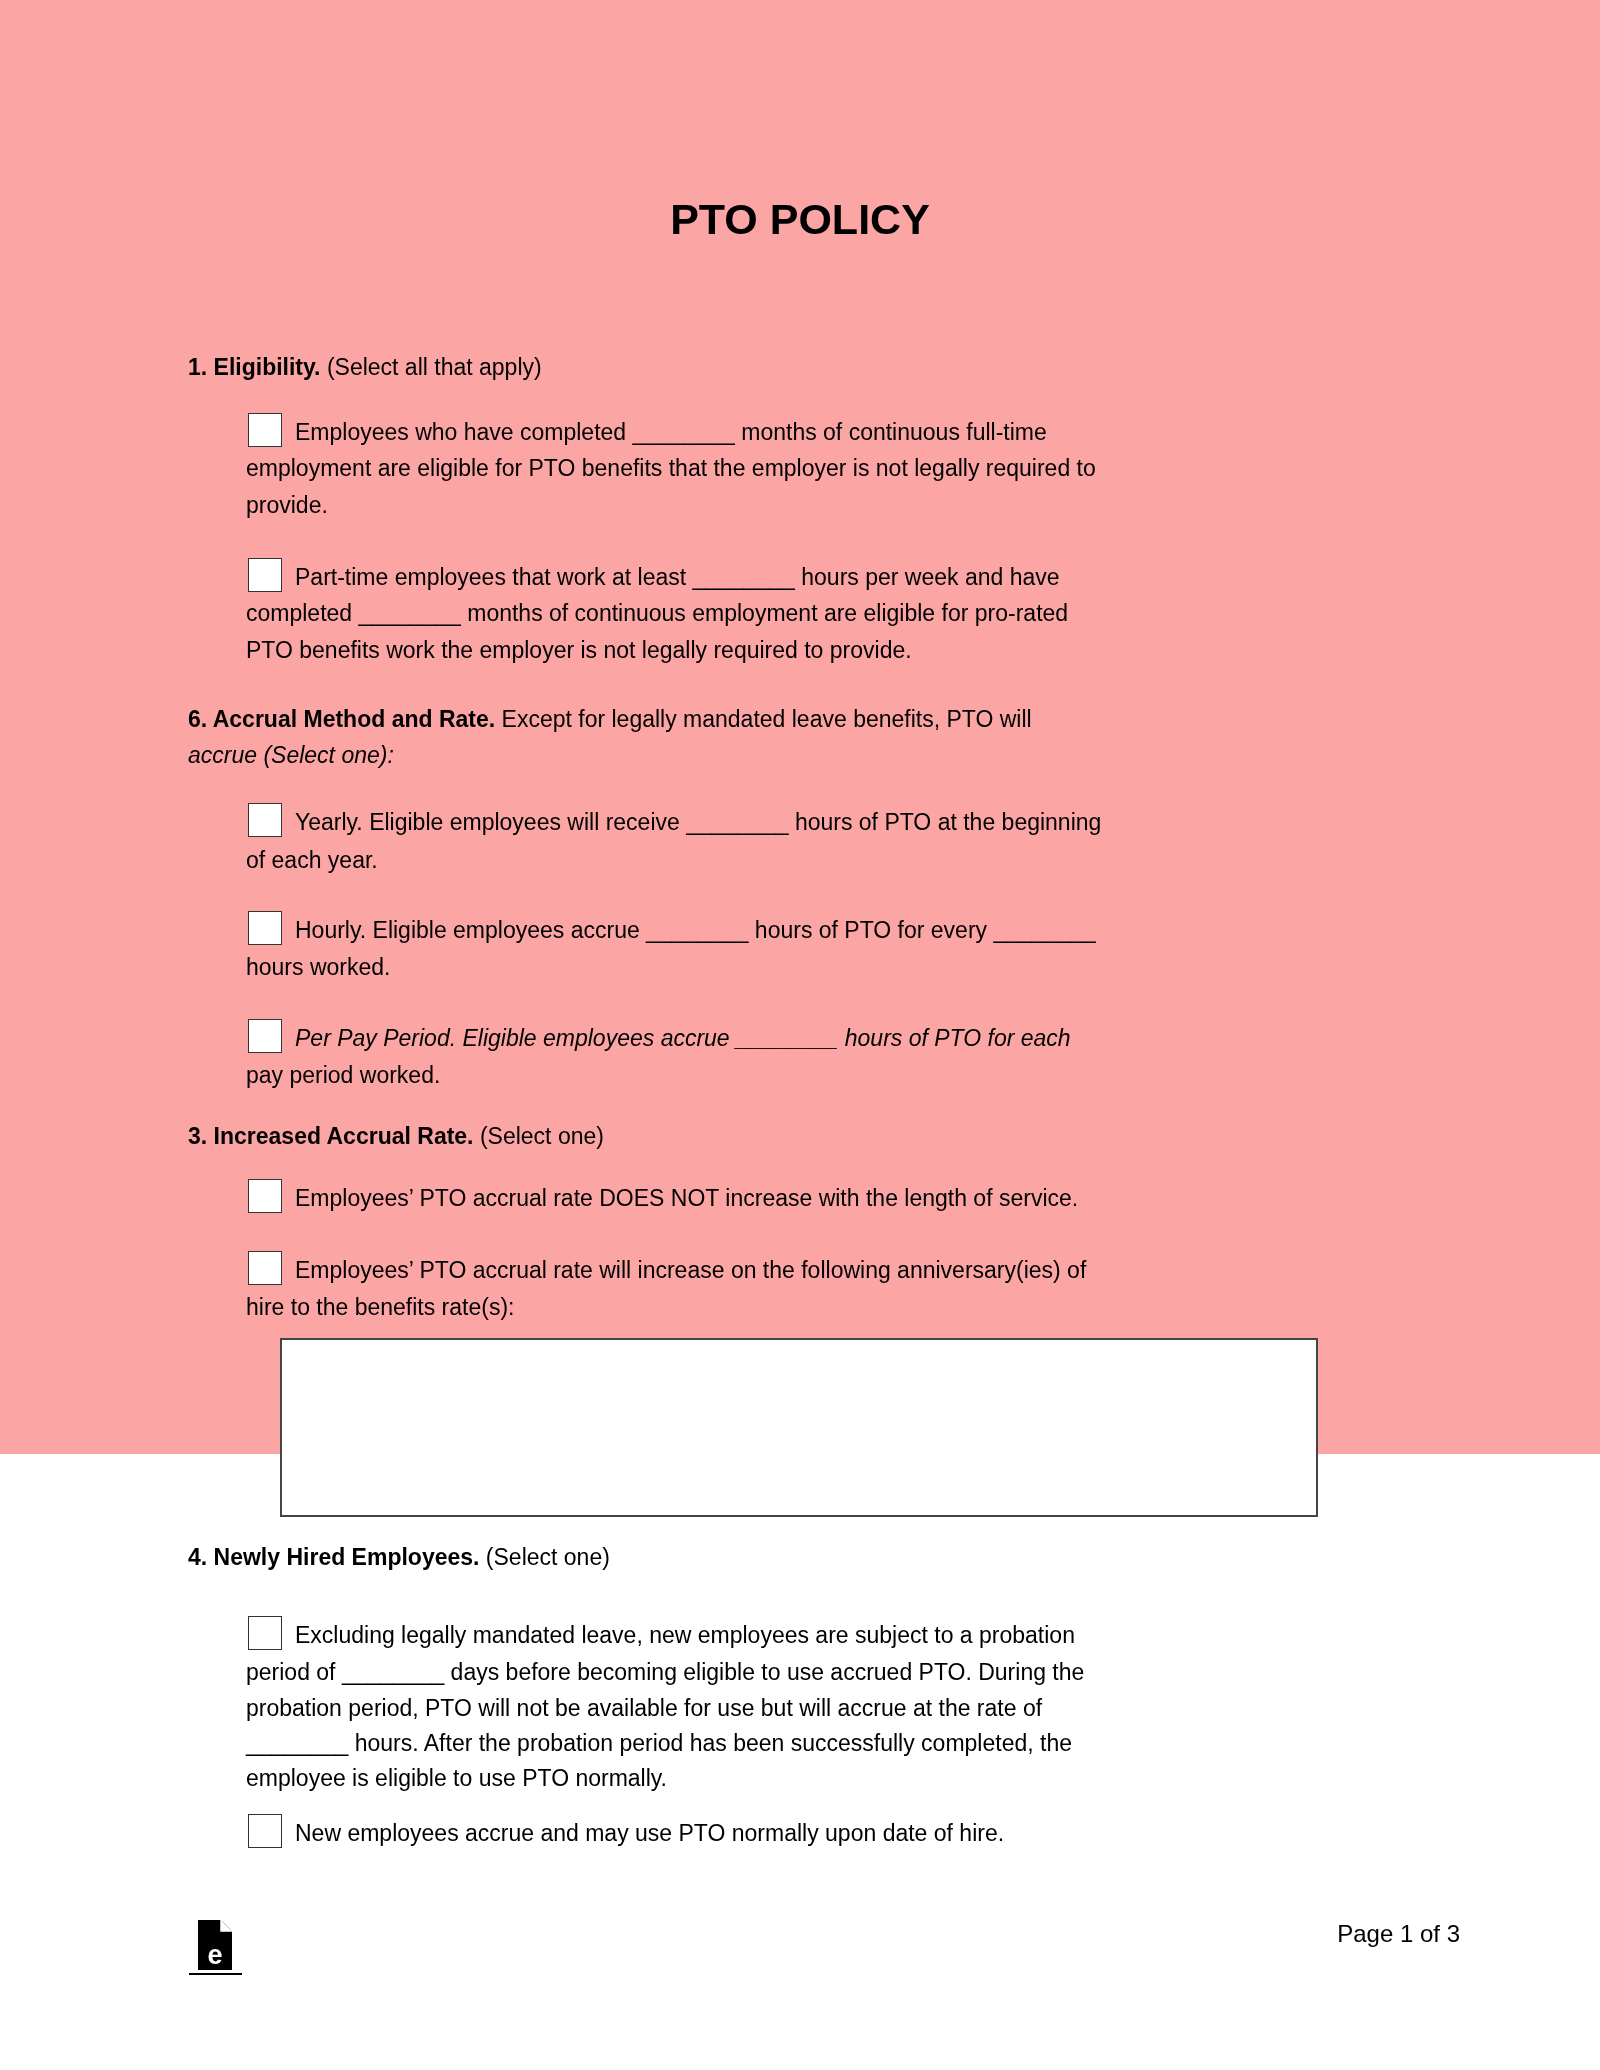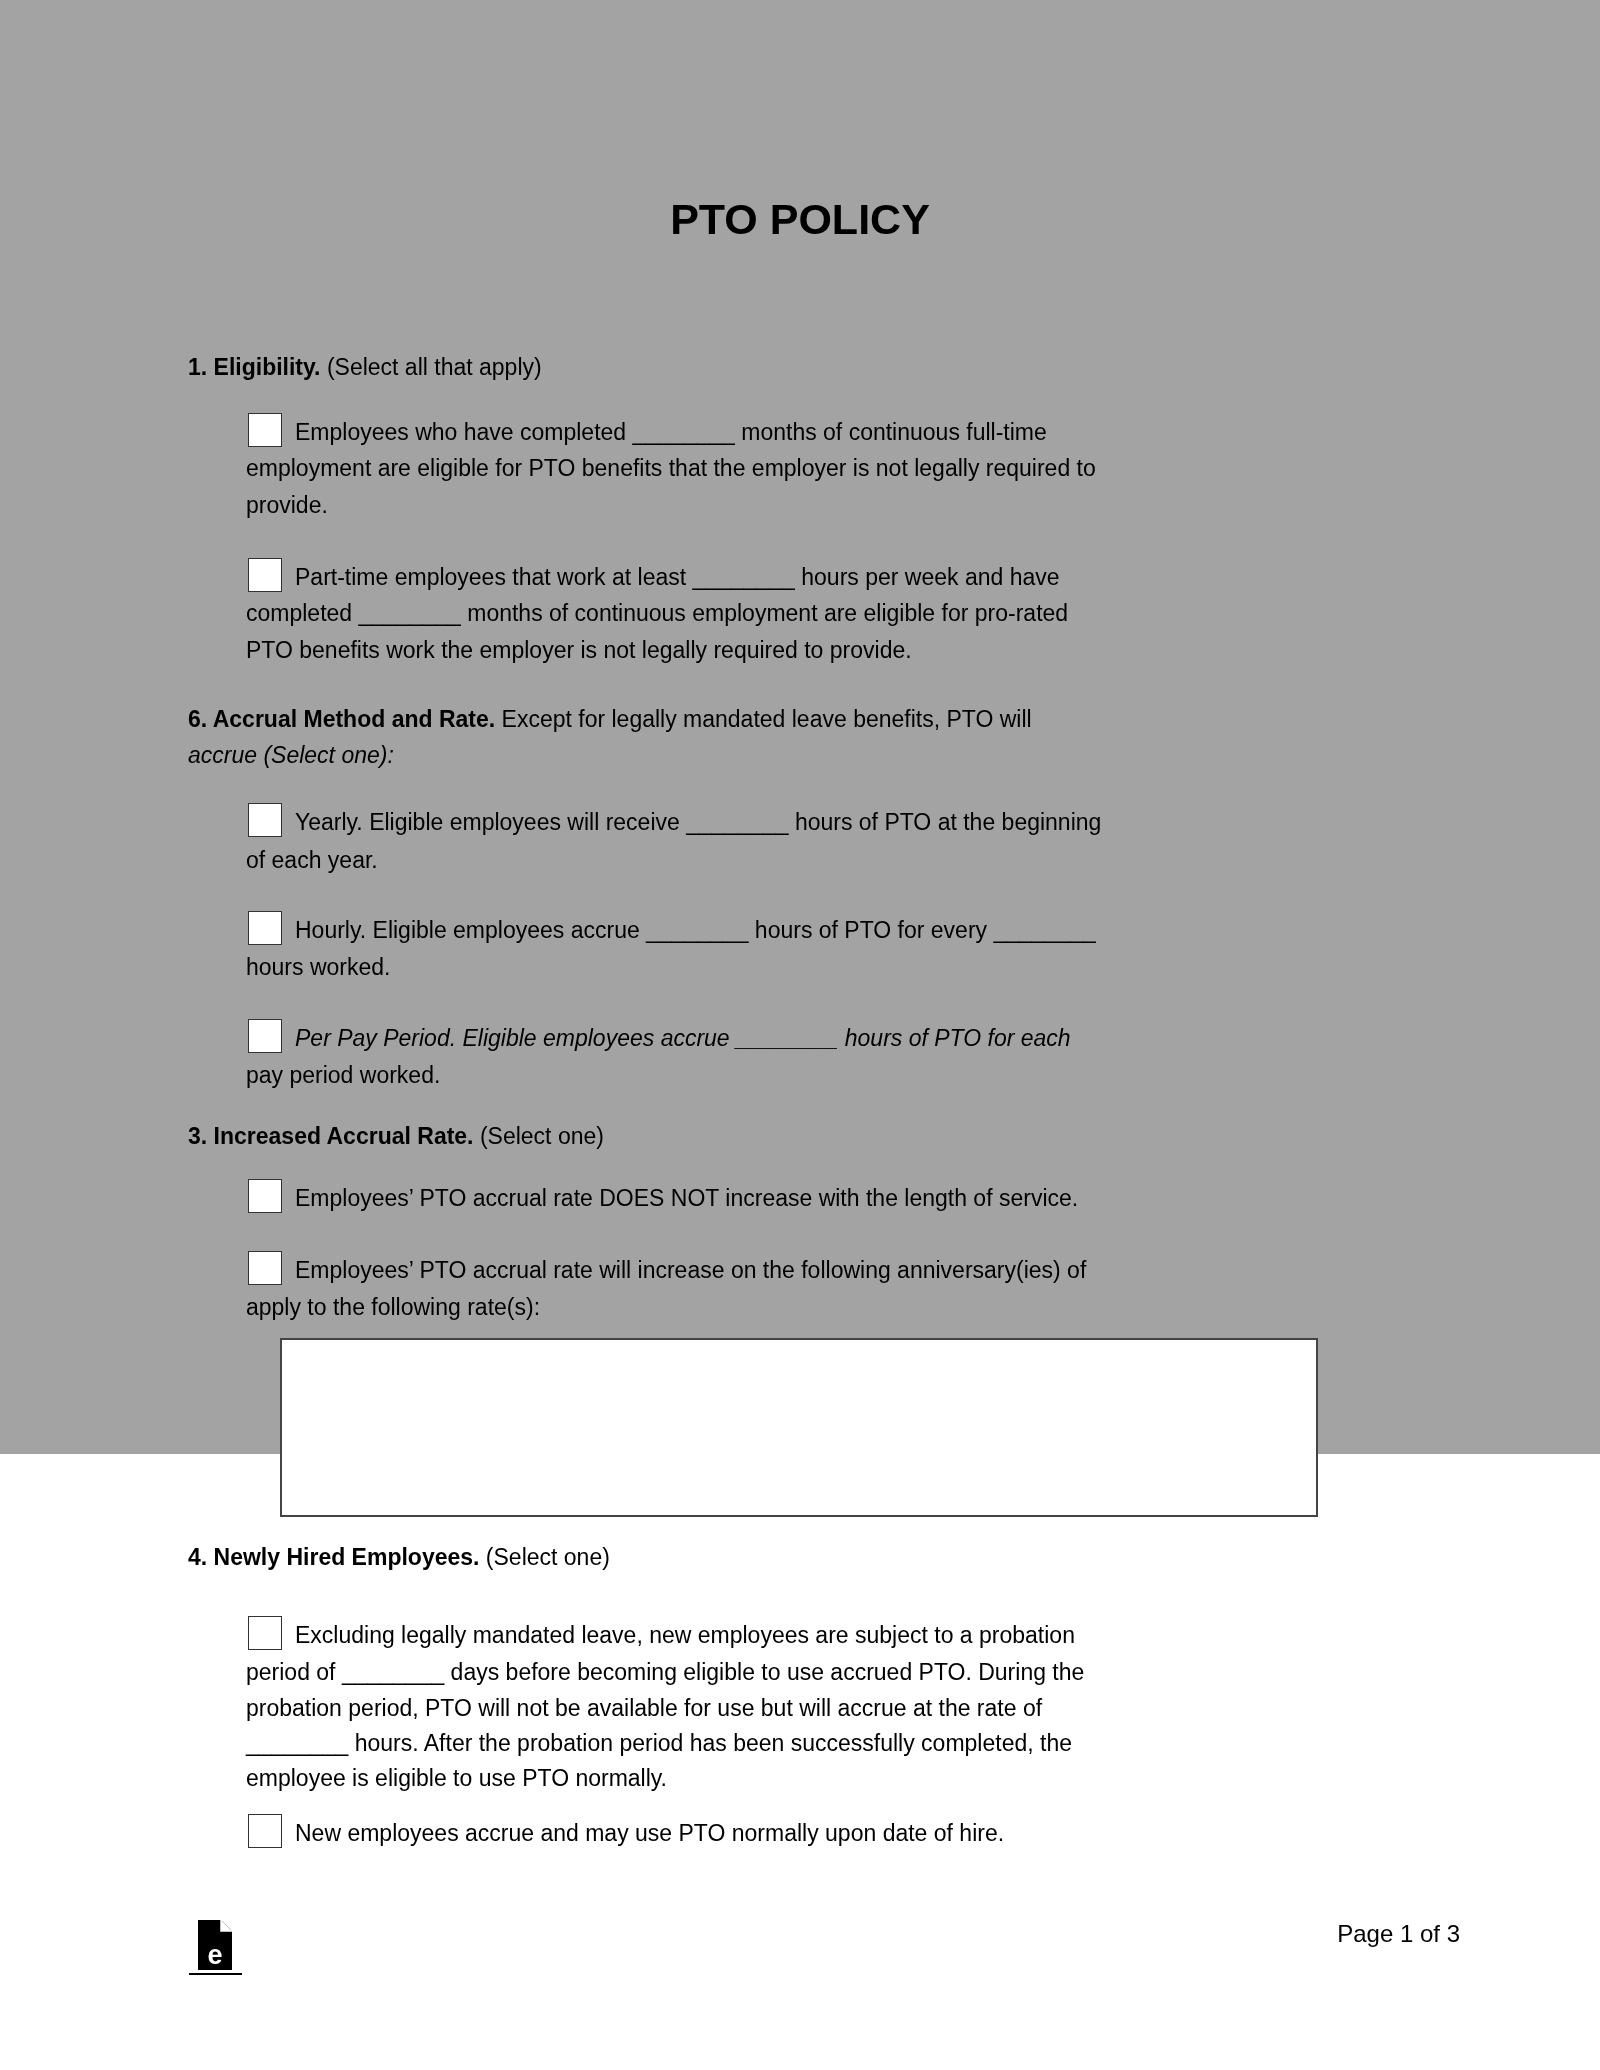--- a/index.html
+++ b/index.html
@@ -1,18 +1,18 @@
 <!DOCTYPE html>
 <html><head>
 <meta charset="utf-8">
 <style>
   html, body { margin: 0; padding: 0; background: #ffffff; }
   body { width: 1600px; height: 2070px; position: relative; overflow: hidden;
          font-family: "Liberation Sans", sans-serif; color: #000000; }
-  .page { position: absolute; left: 0; top: 0; width: 1600px; height: 1454px; background: #a3a3a3; }
+  .page { position: absolute; left: 0; top: 0; width: 1600px; height: 1454px; background: #fca5a5; }
   .ln { position: absolute; white-space: pre; font-size: 23px; line-height: 36px; height: 36px; }
   .title { position: absolute; left: 0; width: 1600px; text-align: center; font-weight: bold;
            font-size: 43px; line-height: 50px; height: 50px; white-space: pre; }
   .b { font-weight: bold; }
   .cb { position: absolute; width: 34px; height: 34px; border: 1.5px solid #333; box-sizing: border-box; background: #fff; cursor: pointer; }
   .textbox { position: absolute; left: 280px; top: 1338px; width: 1038px; height: 179px;
              border: 2px solid #444; box-sizing: border-box; background: #fff; }
   .footer-page { position: absolute; left: 1300px; width: 160px; text-align: right; font-size: 24px; line-height: 30px; white-space: pre; }
   .logo { position: absolute; left: 189px; top: 1918px; width: 53px; height: 58px; }
 </style>
@@ -50,21 +50,21 @@
   <div class="ln" style="left:295px; top:1020px;font-style:italic;">Per Pay Period. Eligible employees accrue ________ hours of PTO for each</div>
   <div class="ln" style="left:246px; top:1057px;">pay period worked.</div>
 
   <div class="ln" style="left:188px; top:1118px;"><span class="b">3. Increased Accrual Rate.</span><span> (Select one)</span></div>
 
   <div class="cb" style="left:248px; top:1179px;"></div>
   <div class="ln" style="left:295px; top:1180px;">Employees’ PTO accrual rate DOES NOT increase with the length of service.</div>
 
   <div class="cb" style="left:248px; top:1251px;"></div>
   <div class="ln" style="left:295px; top:1252px;">Employees’ PTO accrual rate will increase on the following anniversary(ies) of</div>
-  <div class="ln" style="left:246px; top:1289px;">apply to the following rate(s):</div>
+  <div class="ln" style="left:246px; top:1289px;">hire to the benefits rate(s):</div>
 
   <div class="textbox"></div>
 
   <div class="ln" style="left:188px; top:1539px;"><span class="b">4. Newly Hired Employees.</span><span> (Select one)</span></div>
 
   <div class="cb" style="left:248px; top:1616px;"></div>
   <div class="ln" style="left:295px; top:1617px;">Excluding legally mandated leave, new employees are subject to a probation</div>
   <div class="ln" style="left:246px; top:1654px;">period of ________ days before becoming eligible to use accrued PTO. During the</div>
   <div class="ln" style="left:246px; top:1690px;">probation period, PTO will not be available for use but will accrue at the rate of</div>
   <div class="ln" style="left:246px; top:1725px;">________ hours. After the probation period has been successfully completed, the</div>

